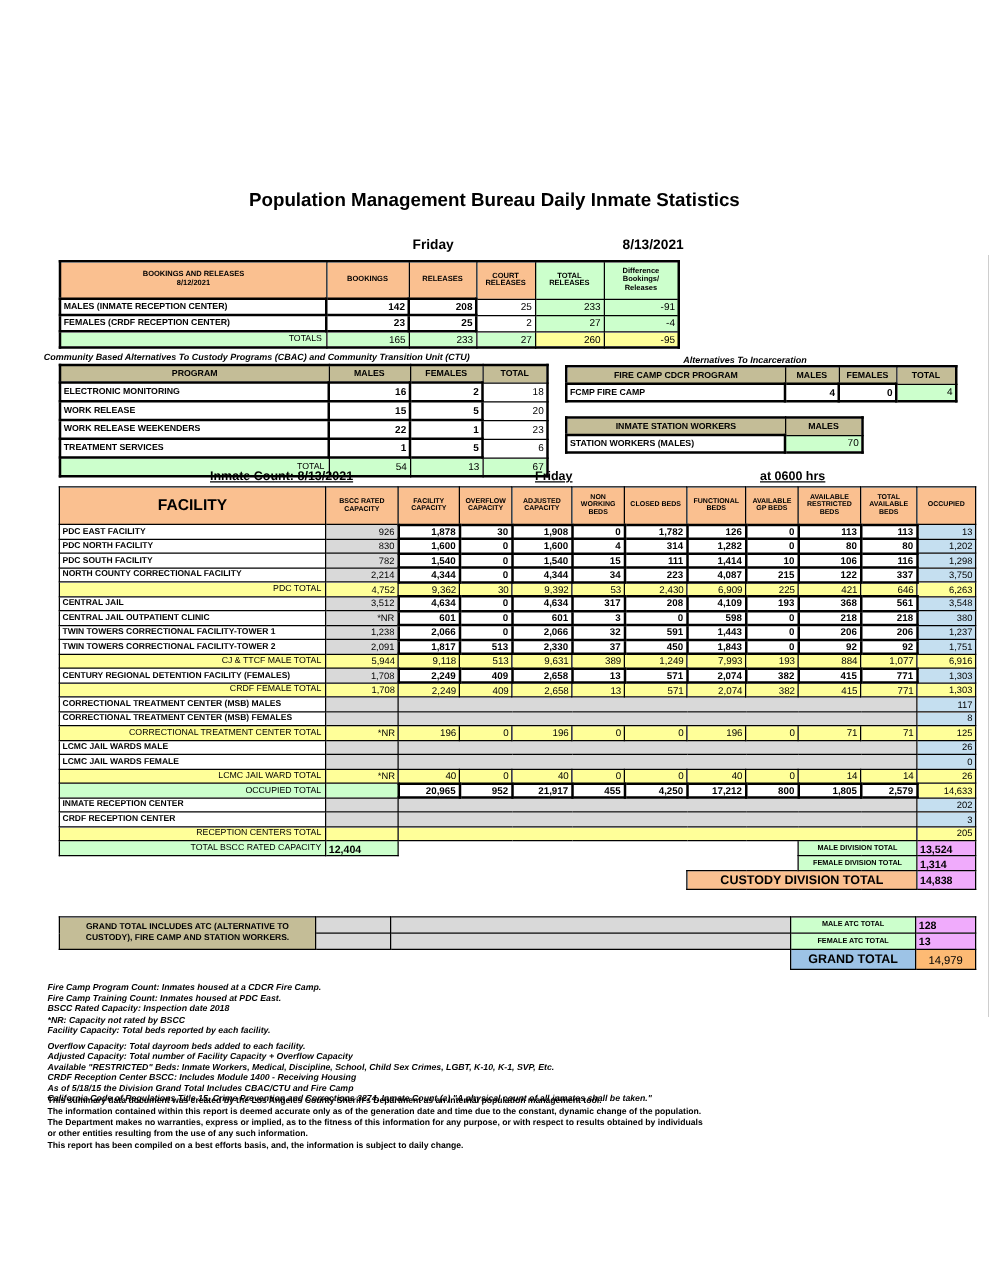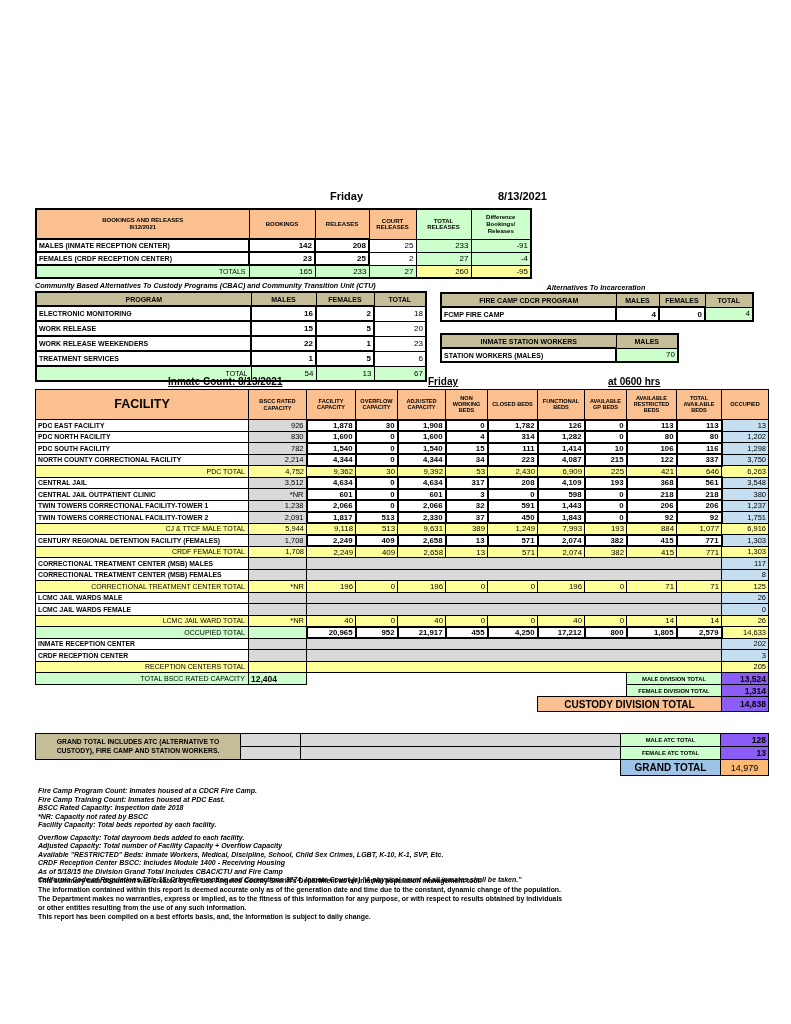--- a/index.html
+++ b/index.html
@@ -1,17 +1,17 @@
 <!DOCTYPE html>
 <html><head>
 <meta charset="utf-8">
 <style>
   html,body{margin:0;padding:0;background:#888;}
   .page{width:791px;height:1024px;position:relative;background:#fff;font-family:"Liberation Sans",sans-serif;color:#000;overflow:hidden;margin:0 auto;}
-  table{border-collapse:collapse;table-layout:fixed;}
+  table{border-collapse:collapse;table-layout:fixed;margin-left:12px;}
   td,th{border:1px solid #000;padding:0 2px;overflow:hidden;white-space:nowrap;}
   .yellow{background:#FFFF99;}
   .green{background:#CCFFCC;}
   .gray{background:#D9D9D9;}
   .blue{background:#C5DFF0;}
   .orange{background:#FAC090;}
   .tan{background:#C4BD97;}
 
   
   #logo{position:absolute;left:42px;top:100px;display:flex;align-items:flex-start;}
@@ -59,21 +59,21 @@
   .fl{font-weight:bold;font-size:6.8px;border:1.8px solid #000;}
   .fl-t{font-weight:normal;font-size:7px;text-align:right;padding-right:3px;border:1px solid #000;}
   .bscc{text-align:right;font-size:7.5px;}
   #factable .num{font-size:7.8px;}
   .occ{text-align:right;font-size:7.5px;}
   .merged{border:1px solid #000;}
   .noborder{border:none;background:#fff;}
   .cap-label{background:#CCFFCC;text-align:right;font-size:7px;padding-right:3px;border:1.8px solid #000;}
   .cap-value{background:#CCFFCC;text-align:left;font-size:8.5px;font-weight:bold;border:1.8px solid #000;}
   .div-label{background:#CCFFCC;text-align:center;font-size:5.8px;font-weight:bold;}
-  .div-value{background:#8b5cf6;text-align:right;font-size:8.5px;font-weight:bold;}
+  .div-value{background:#f0abfc;font-size:8.5px;font-weight:bold;}
   .custody-label{background:#FAC090;text-align:center;font-size:10px;font-weight:bold;}
   #factable tfoot tr{height:12px;}
   #factable tfoot tr.tall{height:15px;}
 
   
   #atc{position:absolute;left:35px;top:733px;width:733px;}
   #atc tr{height:13px;}
   .atc-note{background:#C4BD97;font-size:6.8px;font-weight:bold;text-align:center;white-space:normal;line-height:1.25;border:1.8px solid #000;}
   .gt-label{background:#9DC3E6;text-align:center;font-size:10px;font-weight:bold;}
   .gt-value{background:#fdba74;text-align:center;font-size:9px;font-weight:normal;border:1.8px solid #000;}
@@ -83,20 +83,21 @@
   #footnotes{position:absolute;left:38px;top:787px;font-size:7px;font-weight:bold;font-style:italic;line-height:1.22;}
   #footnotes .gap{height:4px;}
   #disclaimer{position:absolute;left:38px;top:877px;font-size:6.9px;font-weight:bold;line-height:1.3;}
 </style>
 </head>
 <body>
 
 <div class="page">
 
 
+  <div id="title">Population Management Bureau Daily Inmate Statistics</div>
   <div id="day-lbl" class="dateline">Friday</div>
   <div id="date-lbl" class="dateline">8/13/2021</div>
 
   <table id="bookings">
     <colgroup>
         <col style="width:213px">
         <col style="width:66px">
         <col style="width:54px">
         <col style="width:47px">
         <col style="width:55px">

